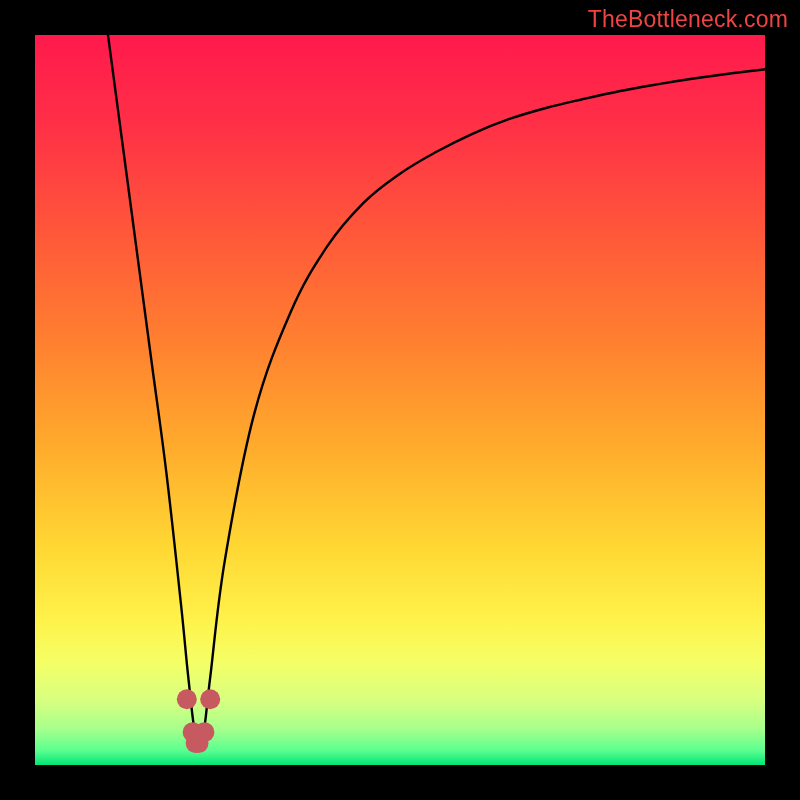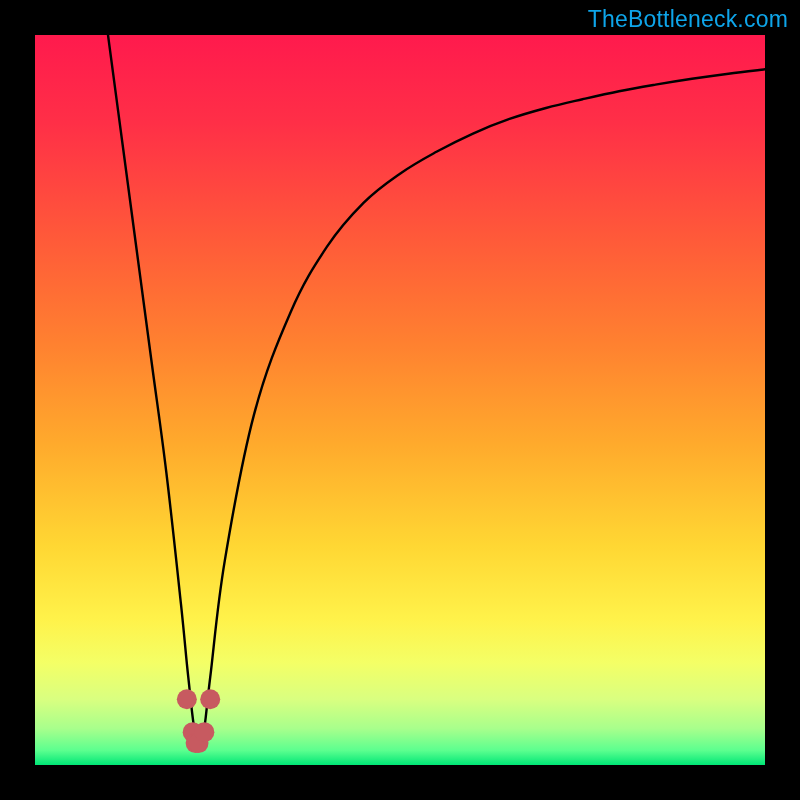--- a/index.html
+++ b/index.html
@@ -31,21 +31,21 @@
     position: absolute;
     left: 0;
     top: 0;
     width: 100%;
     height: 100%;
   }
   .watermark {
     position: absolute;
     top: 6px;
     right: 12px;
-    color: #0ea5e9;
+    color: #ef4444;
     font-size: 23px;
     font-weight: 500;
     letter-spacing: 0.2px;
     z-index: 20;
   }
   svg.curve {
     position: absolute;
     left: 0;
     top: 0;
     width: 730px;

